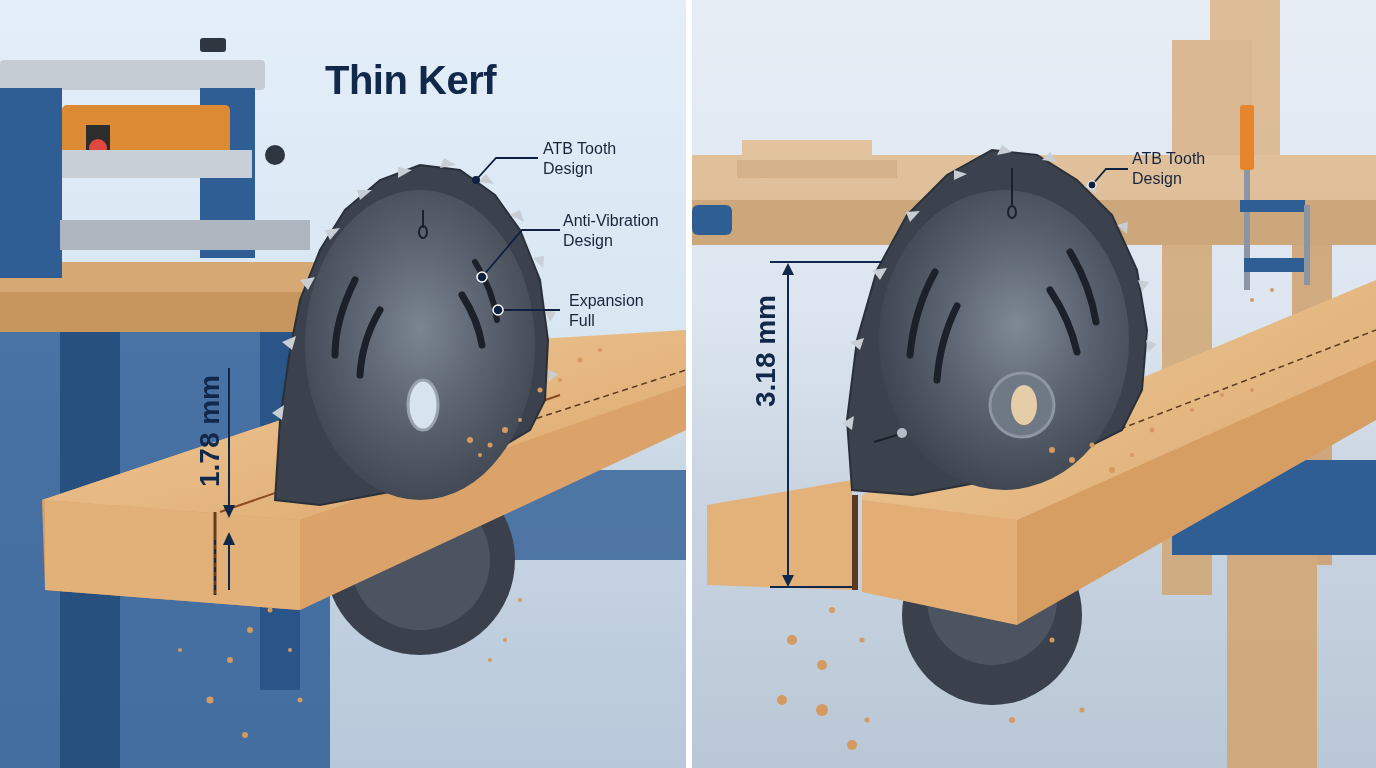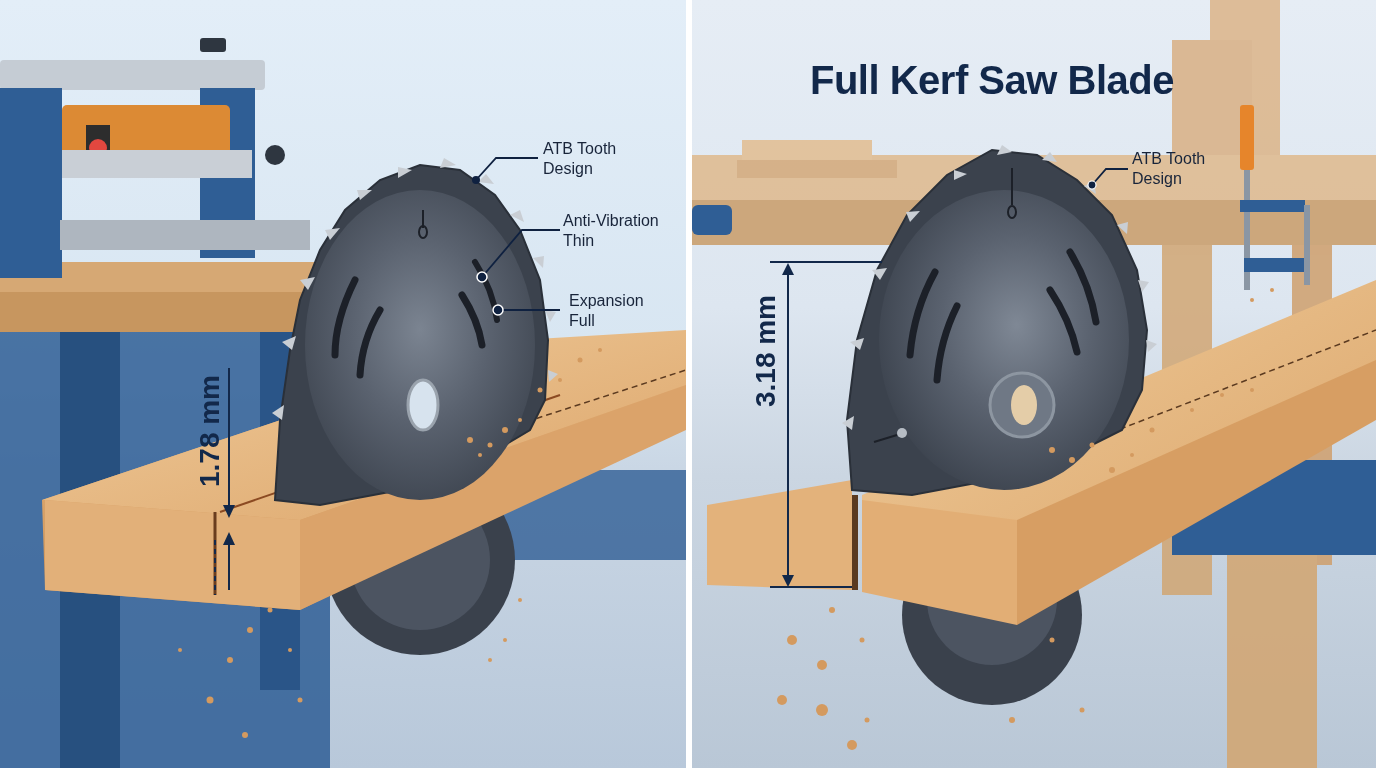--- a/index.html
+++ b/index.html
@@ -144,24 +144,25 @@
     <g stroke="#0f2140" stroke-width="1.8" fill="none">
       <polyline points="476,180 496,158 538,158"></polyline>
       <circle cx="476" cy="180" r="4" fill="#0f2140" stroke="none"></circle>
       <polyline points="482,277 522,230 560,230"></polyline>
       <circle cx="482" cy="277" r="5" fill="#0f2140" stroke="#ffffff" stroke-width="1.5"></circle>
       <polyline points="498,310 560,310"></polyline>
       <circle cx="498" cy="310" r="5" fill="#0f2140" stroke="#ffffff" stroke-width="1.5"></circle>
     </g>
   </svg>
 
+  <div class="title" style="left:325px; top:58px;">Thin Kerf</div>
   <div class="callout" style="left:543px; top:139px;">ATB Tooth
 Design</div>
   <div class="callout" style="left:563px; top:211px;">Anti-Vibration
-Thin</div>
+Design</div>
   <div class="callout" style="left:569px; top:291px;">Expansion
 Full</div>
   <div class="dim-label" style="left:150px; top:415px; width:120px; text-align:center;">1.78 mm</div>
 </div>
 
 <div class="divider"></div>
 
 <div class="panel panel-right">
   <svg class="scene" width="684" height="768" viewBox="0 0 684 768">
     <defs>
@@ -273,17 +274,16 @@
       <polygon points="90,275 102,275 96,263" stroke="none"></polygon>
       <polygon points="90,575 102,575 96,587" stroke="none"></polygon>
     </g>
 
     <g stroke="#0f2140" stroke-width="1.8" fill="none">
       <polyline points="400,185 414,169 436,169"></polyline>
       <circle cx="400" cy="185" r="4" fill="#0f2140" stroke="#ffffff" stroke-width="1.2"></circle>
     </g>
   </svg>
 
-  <div class="title" style="left:118px; top:58px;">Full Kerf Saw Blade</div>
   <div class="callout" style="left:440px; top:149px;">ATB Tooth
 Design</div>
   <div class="dim-label" style="left:14px; top:335px; width:120px; text-align:center;">3.18 mm</div>
 </div>
 
 </body></html>

